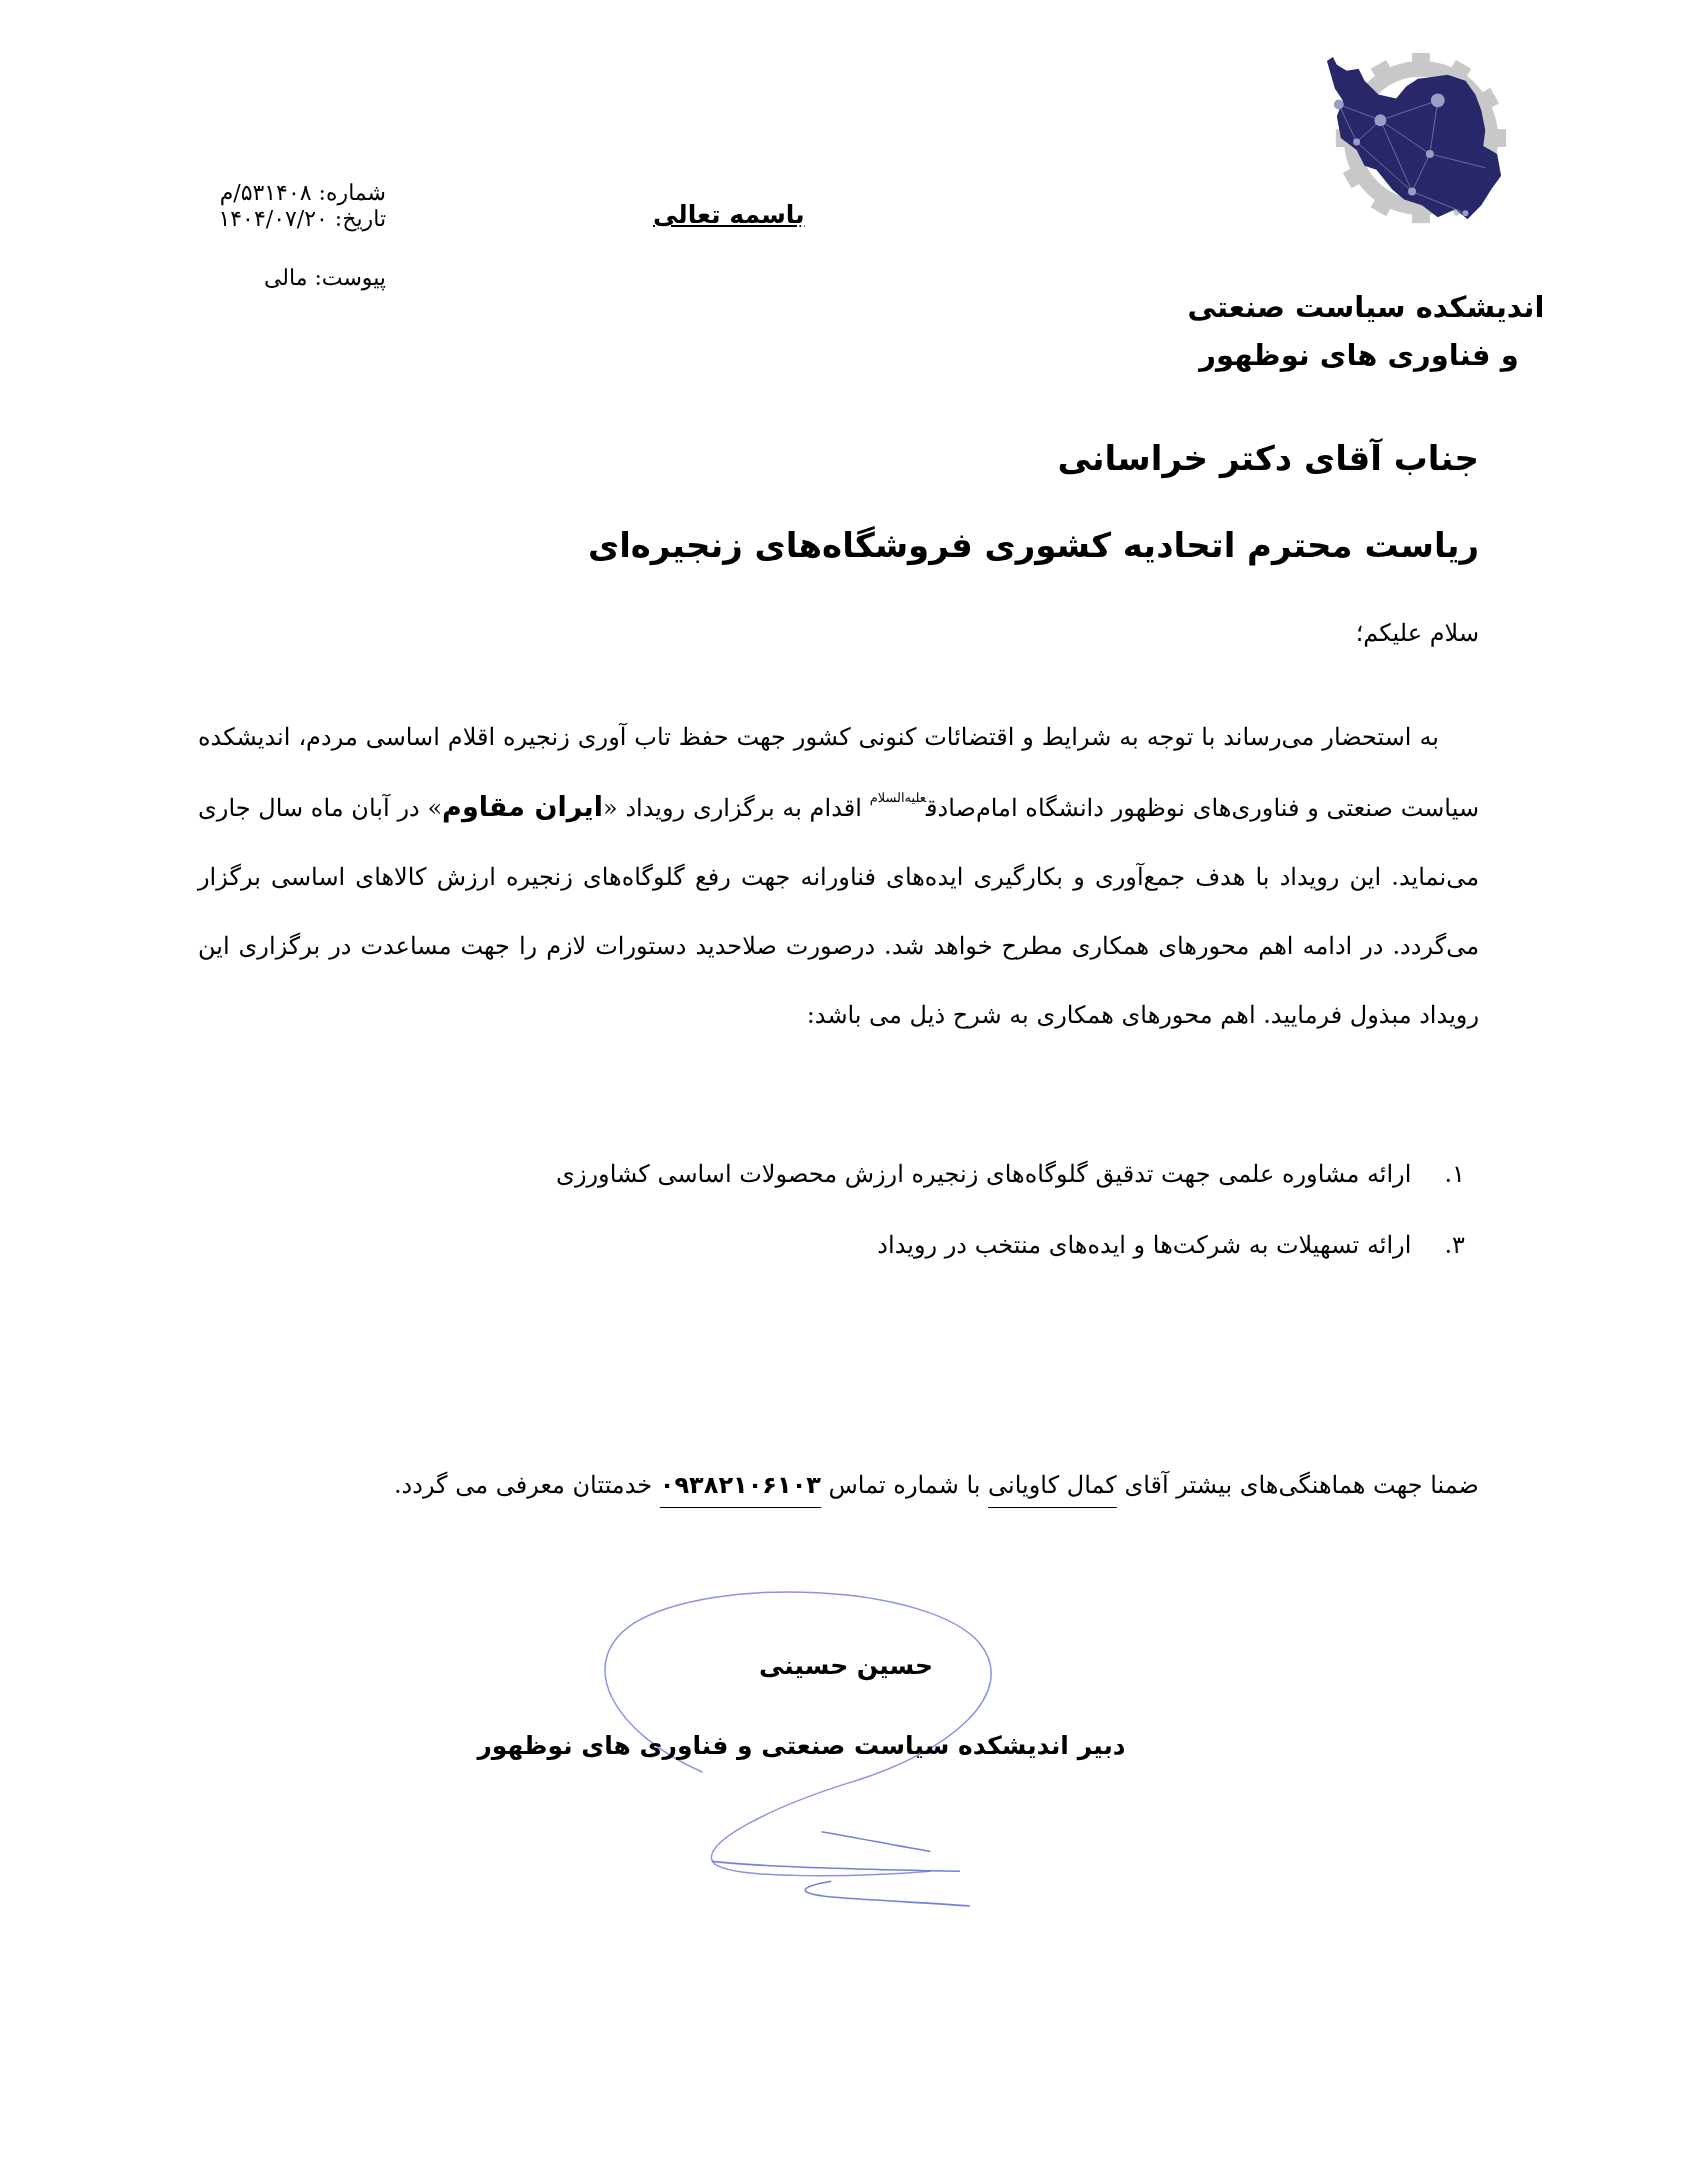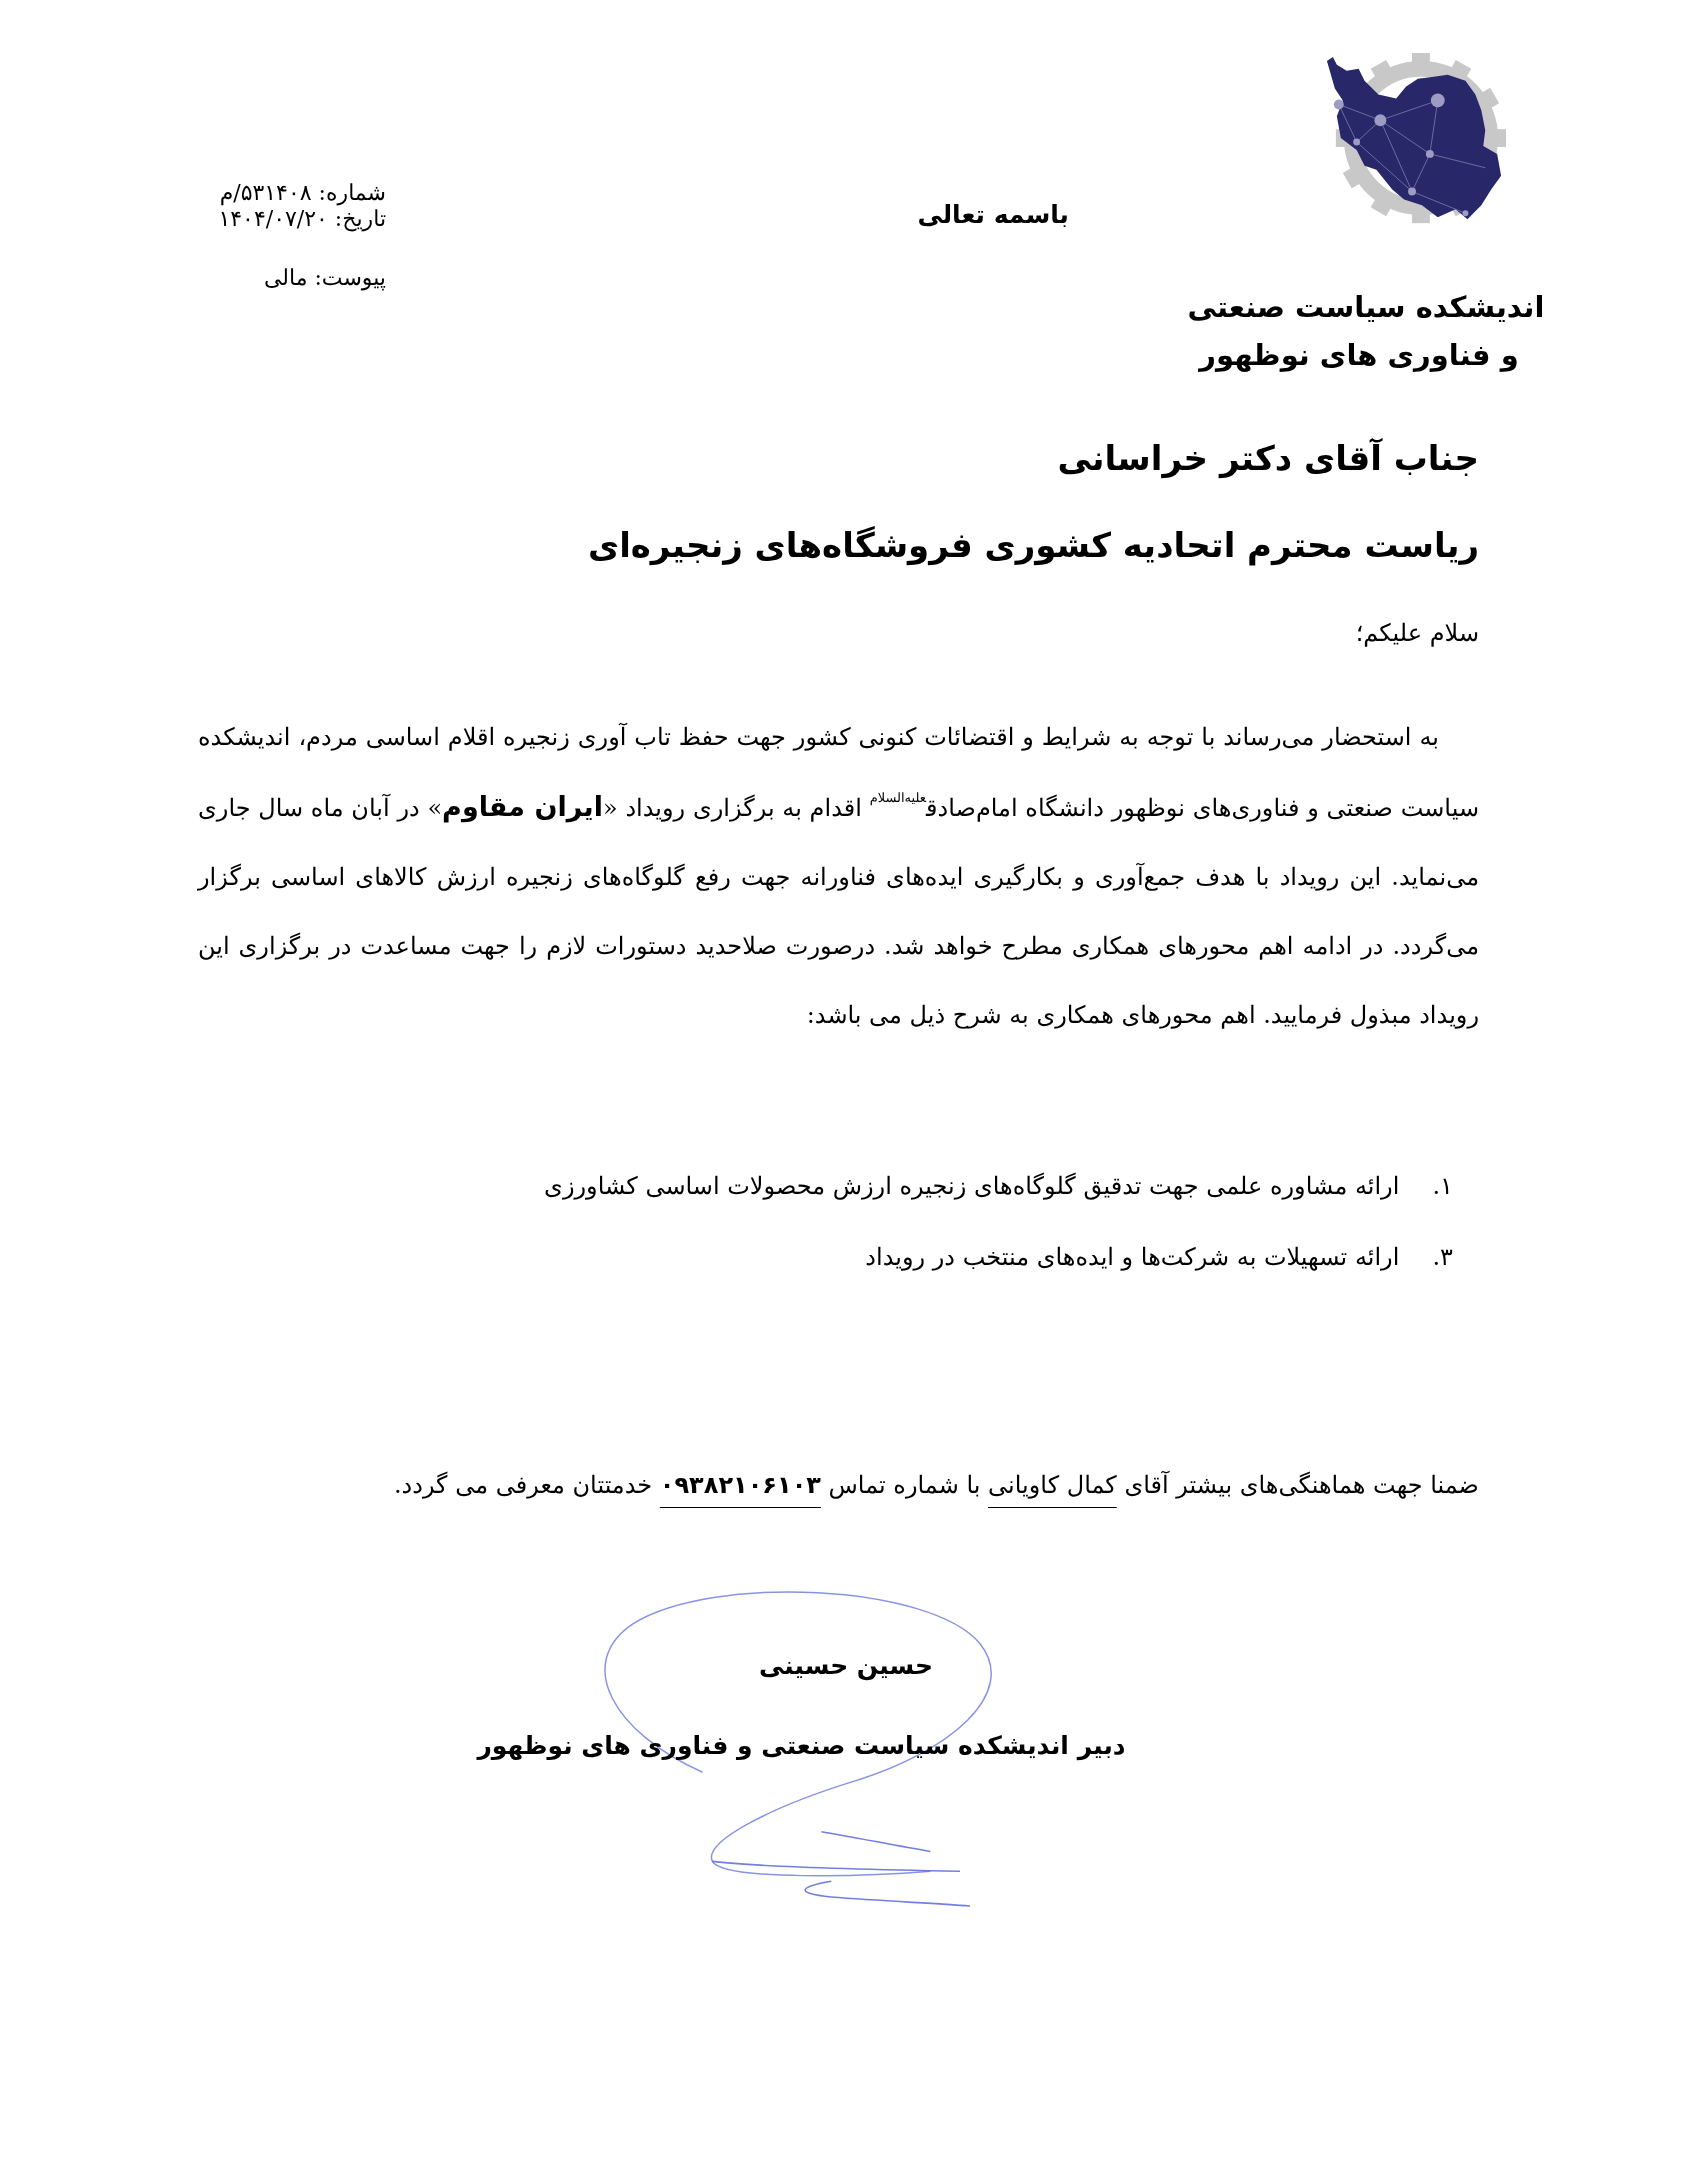--- a/index.html
+++ b/index.html
@@ -4,31 +4,31 @@
 <style>
   html,body{margin:0;padding:0;background:#ffffff;}
   body{width:1683px;height:2178px;position:relative;overflow:hidden;
        font-family:"DejaVu Sans","Liberation Sans",sans-serif;color:#000;}
   .abs{position:absolute;}
   .rtl{direction:rtl;unicode-bidi:plaintext;}
   .meta{font-family:"DejaVu Serif","Liberation Serif",serif;font-size:22px;text-align:right;line-height:1;}
   .heavy{font-family:"DejaVu Sans","Liberation Sans",sans-serif;font-weight:bold;}
   .logo{left:1307px;top:51px;width:218px;height:188px;}
   .org{right:129px;top:283px;width:376px;text-align:center;font-size:29px;line-height:48px;}
-  .invocation{left:653px;top:200px;width:416px;text-align:right;font-size:25px;}
+  .invocation{left:653px;top:200px;width:416px;text-align:left;font-size:25px;text-decoration:underline;}
   .addr1{right:204px;top:438px;font-size:34px;}
   .addr2{right:204px;top:525px;font-size:34px;}
   .greet{right:204px;top:619px;font-size:24px;font-family:"DejaVu Serif","Liberation Serif",serif;}
   .body-para{right:204px;left:198px;top:703px;font-family:"DejaVu Serif","Liberation Serif",serif;
        font-size:24px;line-height:69px;text-align:justify;text-align-last:right;}
   .body-para .indent{display:inline-block;width:40px;}
   .body-para b{font-family:"DejaVu Sans","Liberation Sans",sans-serif;font-weight:bold;font-size:27px;}
   .body-para sup{font-size:13px;vertical-align:14px;line-height:0;}
   .list{right:218px;top:1139px;font-family:"DejaVu Serif","Liberation Serif",serif;font-size:24px;line-height:71px;
-        list-style:none;margin:12px;padding:0;}
+        list-style:none;margin:0;padding:0;}
   .list li{display:block;}
   .list .num{display:inline-block;width:46px;text-align:right;}
   .closing{right:204px;left:198px;top:1463px;font-family:"DejaVu Serif","Liberation Serif",serif;font-size:24px;text-align:right;line-height:44px;}
   .closing .ul{text-decoration:underline;text-underline-offset:14px;text-decoration-thickness:1px;}
   .closing b{font-family:"DejaVu Sans","Liberation Sans",sans-serif;}
   .sig-svg{left:554px;top:1584px;width:515px;height:327px;}
   .signer{left:648px;top:1651px;width:396px;text-align:center;font-size:25px;}
   .signer-title{left:455px;top:1731px;width:693px;text-align:center;font-size:25px;}
 </style>
 </head>

